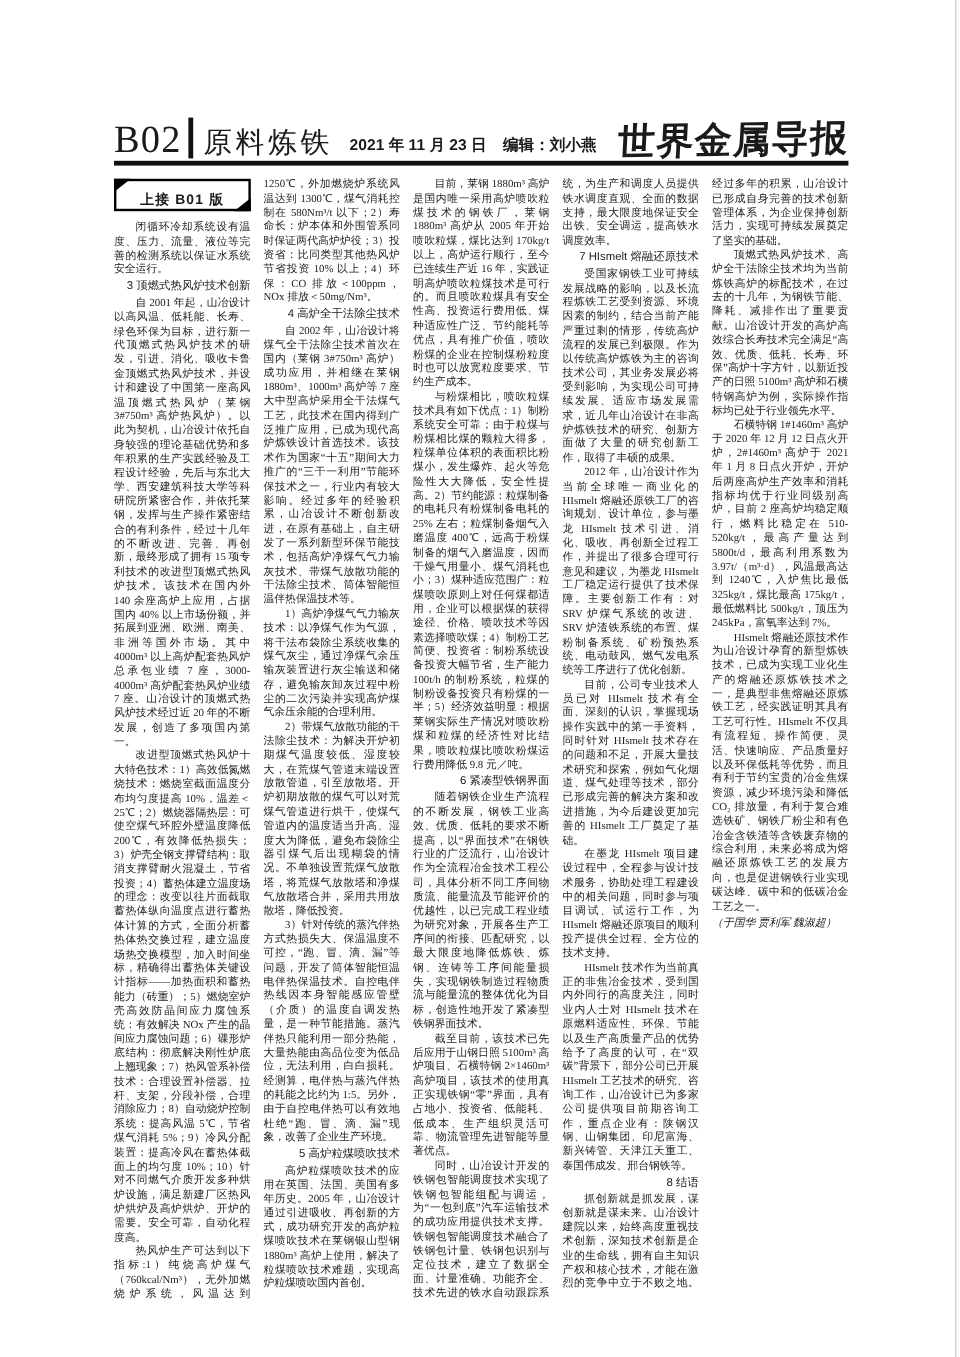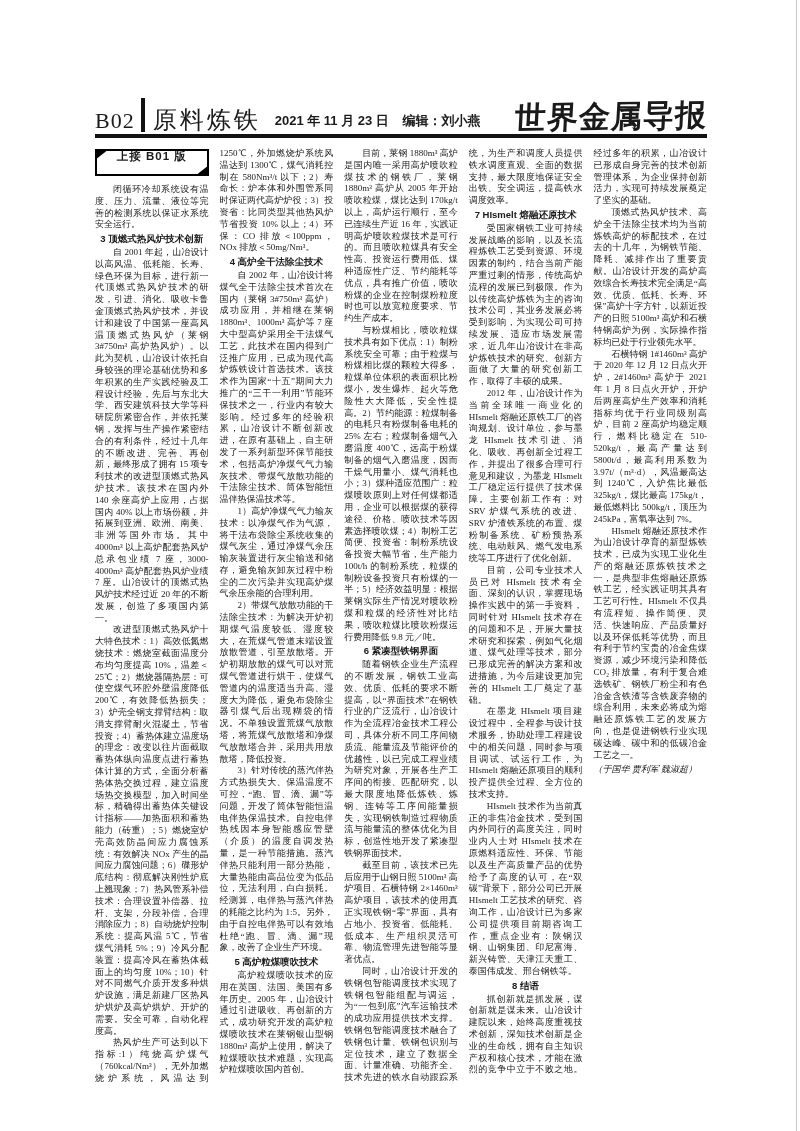--- a/index.html
+++ b/index.html
@@ -4,44 +4,44 @@
 <style>
   html,body{margin:0;padding:0;background:#e9e9e7;}
   .page{position:relative;width:800px;height:1131px;background:#ffffff;overflow:hidden;
         font-family:"Liberation Serif",serif;color:#1a1a1a;box-shadow:0 0 4px rgba(0,0,0,.25);}
   .page-right-edge{position:absolute;top:0;right:3px;width:1px;height:100%;background:#c9c9c6;}
 
   
   .header{position:absolute;left:95px;right:93px;top:90px;height:42px;
           display:flex;align-items:flex-end;justify-content:space-between;}
   .hdr-left{display:flex;align-items:flex-end;}
-  .page-no{font-size:22px;line-height:1;font-family:"Liberation Serif",serif;letter-spacing:1px;}
+  .page-no{font-size:32px;line-height:1;font-family:"Liberation Serif",serif;letter-spacing:1px;}
   .hdr-bar{width:4px;height:34px;background:#111;margin:0 8px 0 6px;}
   .section-title{font-size:24px;line-height:1;font-weight:normal;
                  font-family:"Liberation Sans",sans-serif;letter-spacing:3px;}
   .hdr-meta{margin-left:14px;margin-bottom:2px;font-size:13px;font-weight:bold;
             font-family:"Liberation Sans",sans-serif;white-space:nowrap;}
   .hdr-meta span{margin-right:10px;}
   .masthead{font-size:31px;line-height:1;font-weight:900;font-family:"Liberation Serif",serif;
             transform:skewX(-4deg) rotate(-1deg);letter-spacing:1px;}
 
   .rule{position:absolute;left:95px;right:93px;top:134px;height:4px;background:#111;}
 
   
   .article{position:absolute;left:95px;right:93px;top:148px;height:938px;overflow:hidden;
            column-count:5;column-gap:11px;column-fill:auto;
            font-size:9px;line-height:11.8px;text-align:justify;}
   .blk-p{margin:0;text-indent:2em;}
-  .blk-h{margin:2px 0;font-size:9.5px;font-weight:bold;text-align:center;
+  .blk-h{margin:2px 0;font-size:9.5px;font-weight:normal;text-align:right;
          font-family:"Liberation Sans",sans-serif;}
   .blk-byline{margin:3px 0 0;font-style:italic;}
 
   
   .cont-box{position:relative;box-sizing:border-box;width:100%;height:27px;margin:1px 0 8px;
-            border:2px solid #000;display:flex;align-items:flex-start;justify-content:center;
+            border:2px solid #000;display:flex;align-items:flex-end;justify-content:center;
             break-inside:avoid;}
   .cont-box .label{font-size:11.5px;font-weight:bold;font-family:"Liberation Sans",sans-serif;
                    letter-spacing:1px;text-indent:0;}
   .tri-tl{position:absolute;top:-2px;left:-2px;width:0;height:0;
           border-top:11px solid #000;border-right:14px solid transparent;}
   .tri-br{position:absolute;bottom:-2px;right:-2px;width:0;height:0;
           border-bottom:11px solid #000;border-left:14px solid transparent;}
 </style>
 </head>
 <body>

